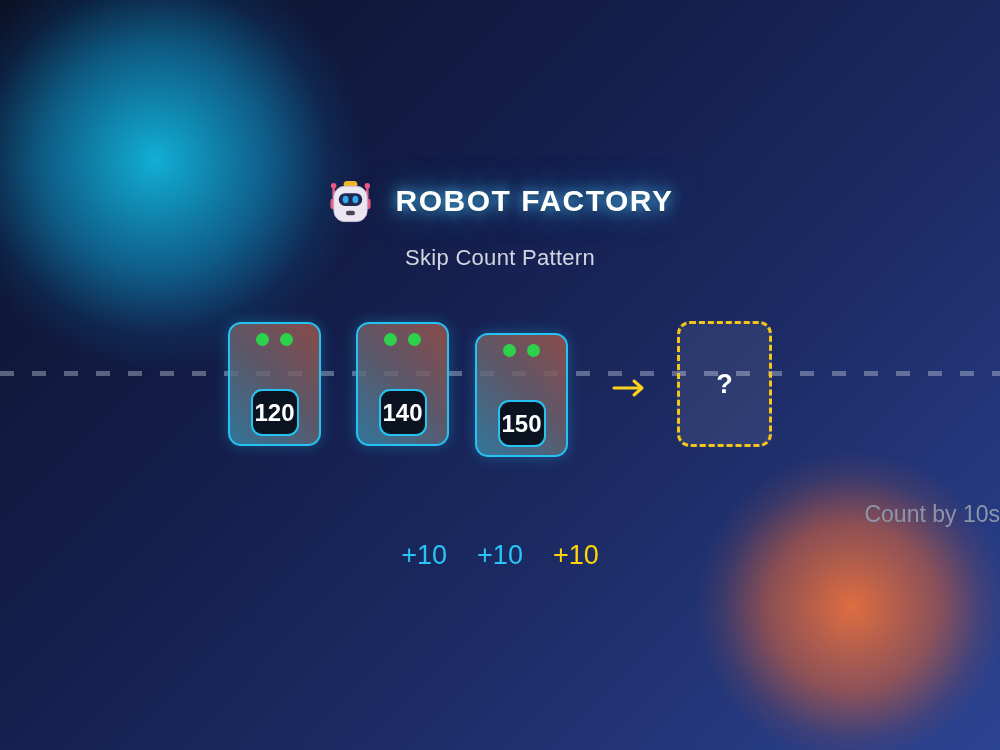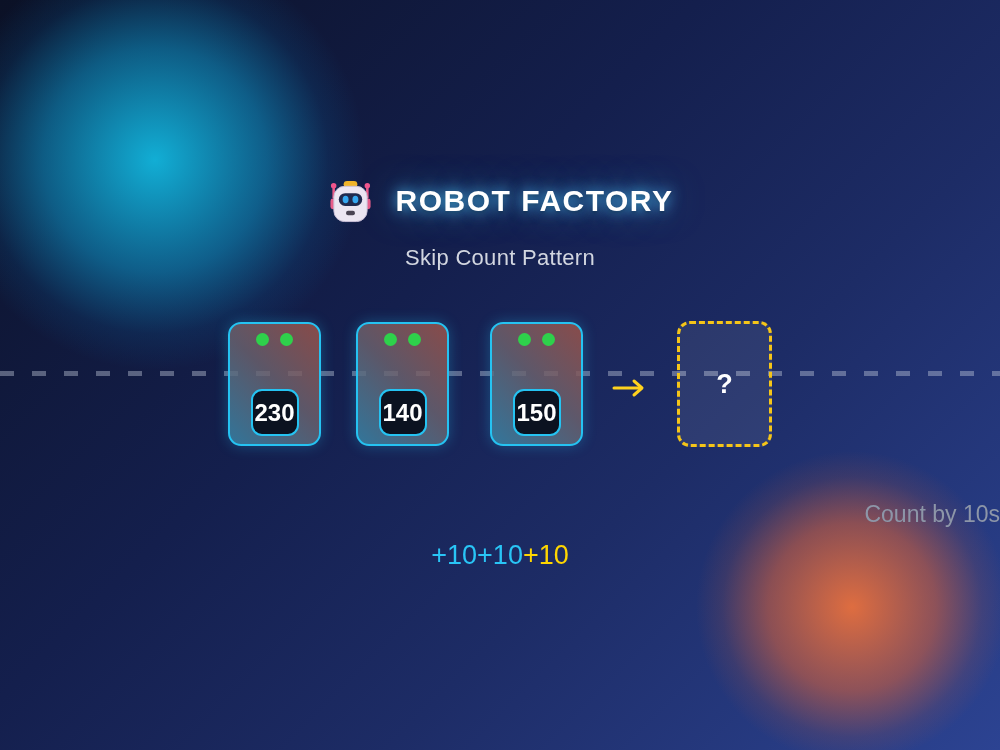--- a/index.html
+++ b/index.html
@@ -41,21 +41,21 @@
   
   .robot-card {
     position: absolute; top: 322px; width: 93px; height: 124px;
     border: 2.5px solid #25c3f2; border-radius: 13px;
     background: linear-gradient(45deg, rgba(54,129,164,0.88) 0%, rgba(108,99,110,0.82) 52%, rgba(152,81,73,0.88) 100%);
     box-shadow: 0 0 14px rgba(37,195,242,0.30);
     z-index: 2;
   }
   .card-1 { left: 228px; }
   .card-2 { left: 356px; padding-left: 24px; }
-  .card-3 { left: 490px; }
+  .card-3 { left: 475px; margin-top: 11px; }
   .eyes {
     position: absolute; top: 9px; left: 0; width: 100%;
     display: flex; justify-content: center; gap: 11px;
   }
   .eye { width: 13px; height: 13px; border-radius: 50%; background: #2ed14b; }
   .display {
     position: absolute; bottom: 8px; left: 50%; transform: translateX(-50%);
     width: 48px; height: 47px;
     background: #0b1220; border: 2px solid #25c3f2; border-radius: 11px;
     display: flex; align-items: center; justify-content: center;
@@ -75,21 +75,21 @@
   }
   .mystery-mark { color: #ffffff; font-size: 27px; font-weight: bold; }
 
   
   .hint {
     position: absolute; top: 501px; left: 0; width: 100%;
     text-align: right; color: #8d96a8; font-size: 23px;
   }
   .increments {
     position: absolute; top: 540px; left: 0; width: 100%;
-    display: flex; justify-content: center; 
+    display: flex; justify-content: center; gap: 30px;
     font-size: 27px; font-weight: 500;
   }
 </style>
 </head>
 <body>
 
 <div class="title-row">
   <svg class="robot-icon" viewBox="0 0 48 47" aria-hidden="true">
 
     <rect x="5.5" y="9" width="2.6" height="12" rx="1.3" fill="#e85d8a"></rect>
@@ -115,21 +115,21 @@
 </div>
 <div class="subtitle">Skip Count Pattern</div>
 
 <div class="track"></div>
 
 <div class="robot-card card-1">
   <div class="eyes">
     <div class="eye"></div>
     <div class="eye"></div>
   </div>
-  <div class="display">230</div>
+  <div class="display">120</div>
 </div>
 <div class="robot-card card-2">
   <div class="eyes">
     <div class="eye"></div>
     <div class="eye"></div>
   </div>
   <div class="display">140</div>
 </div>
 <div class="robot-card card-3">
   <div class="eyes">

